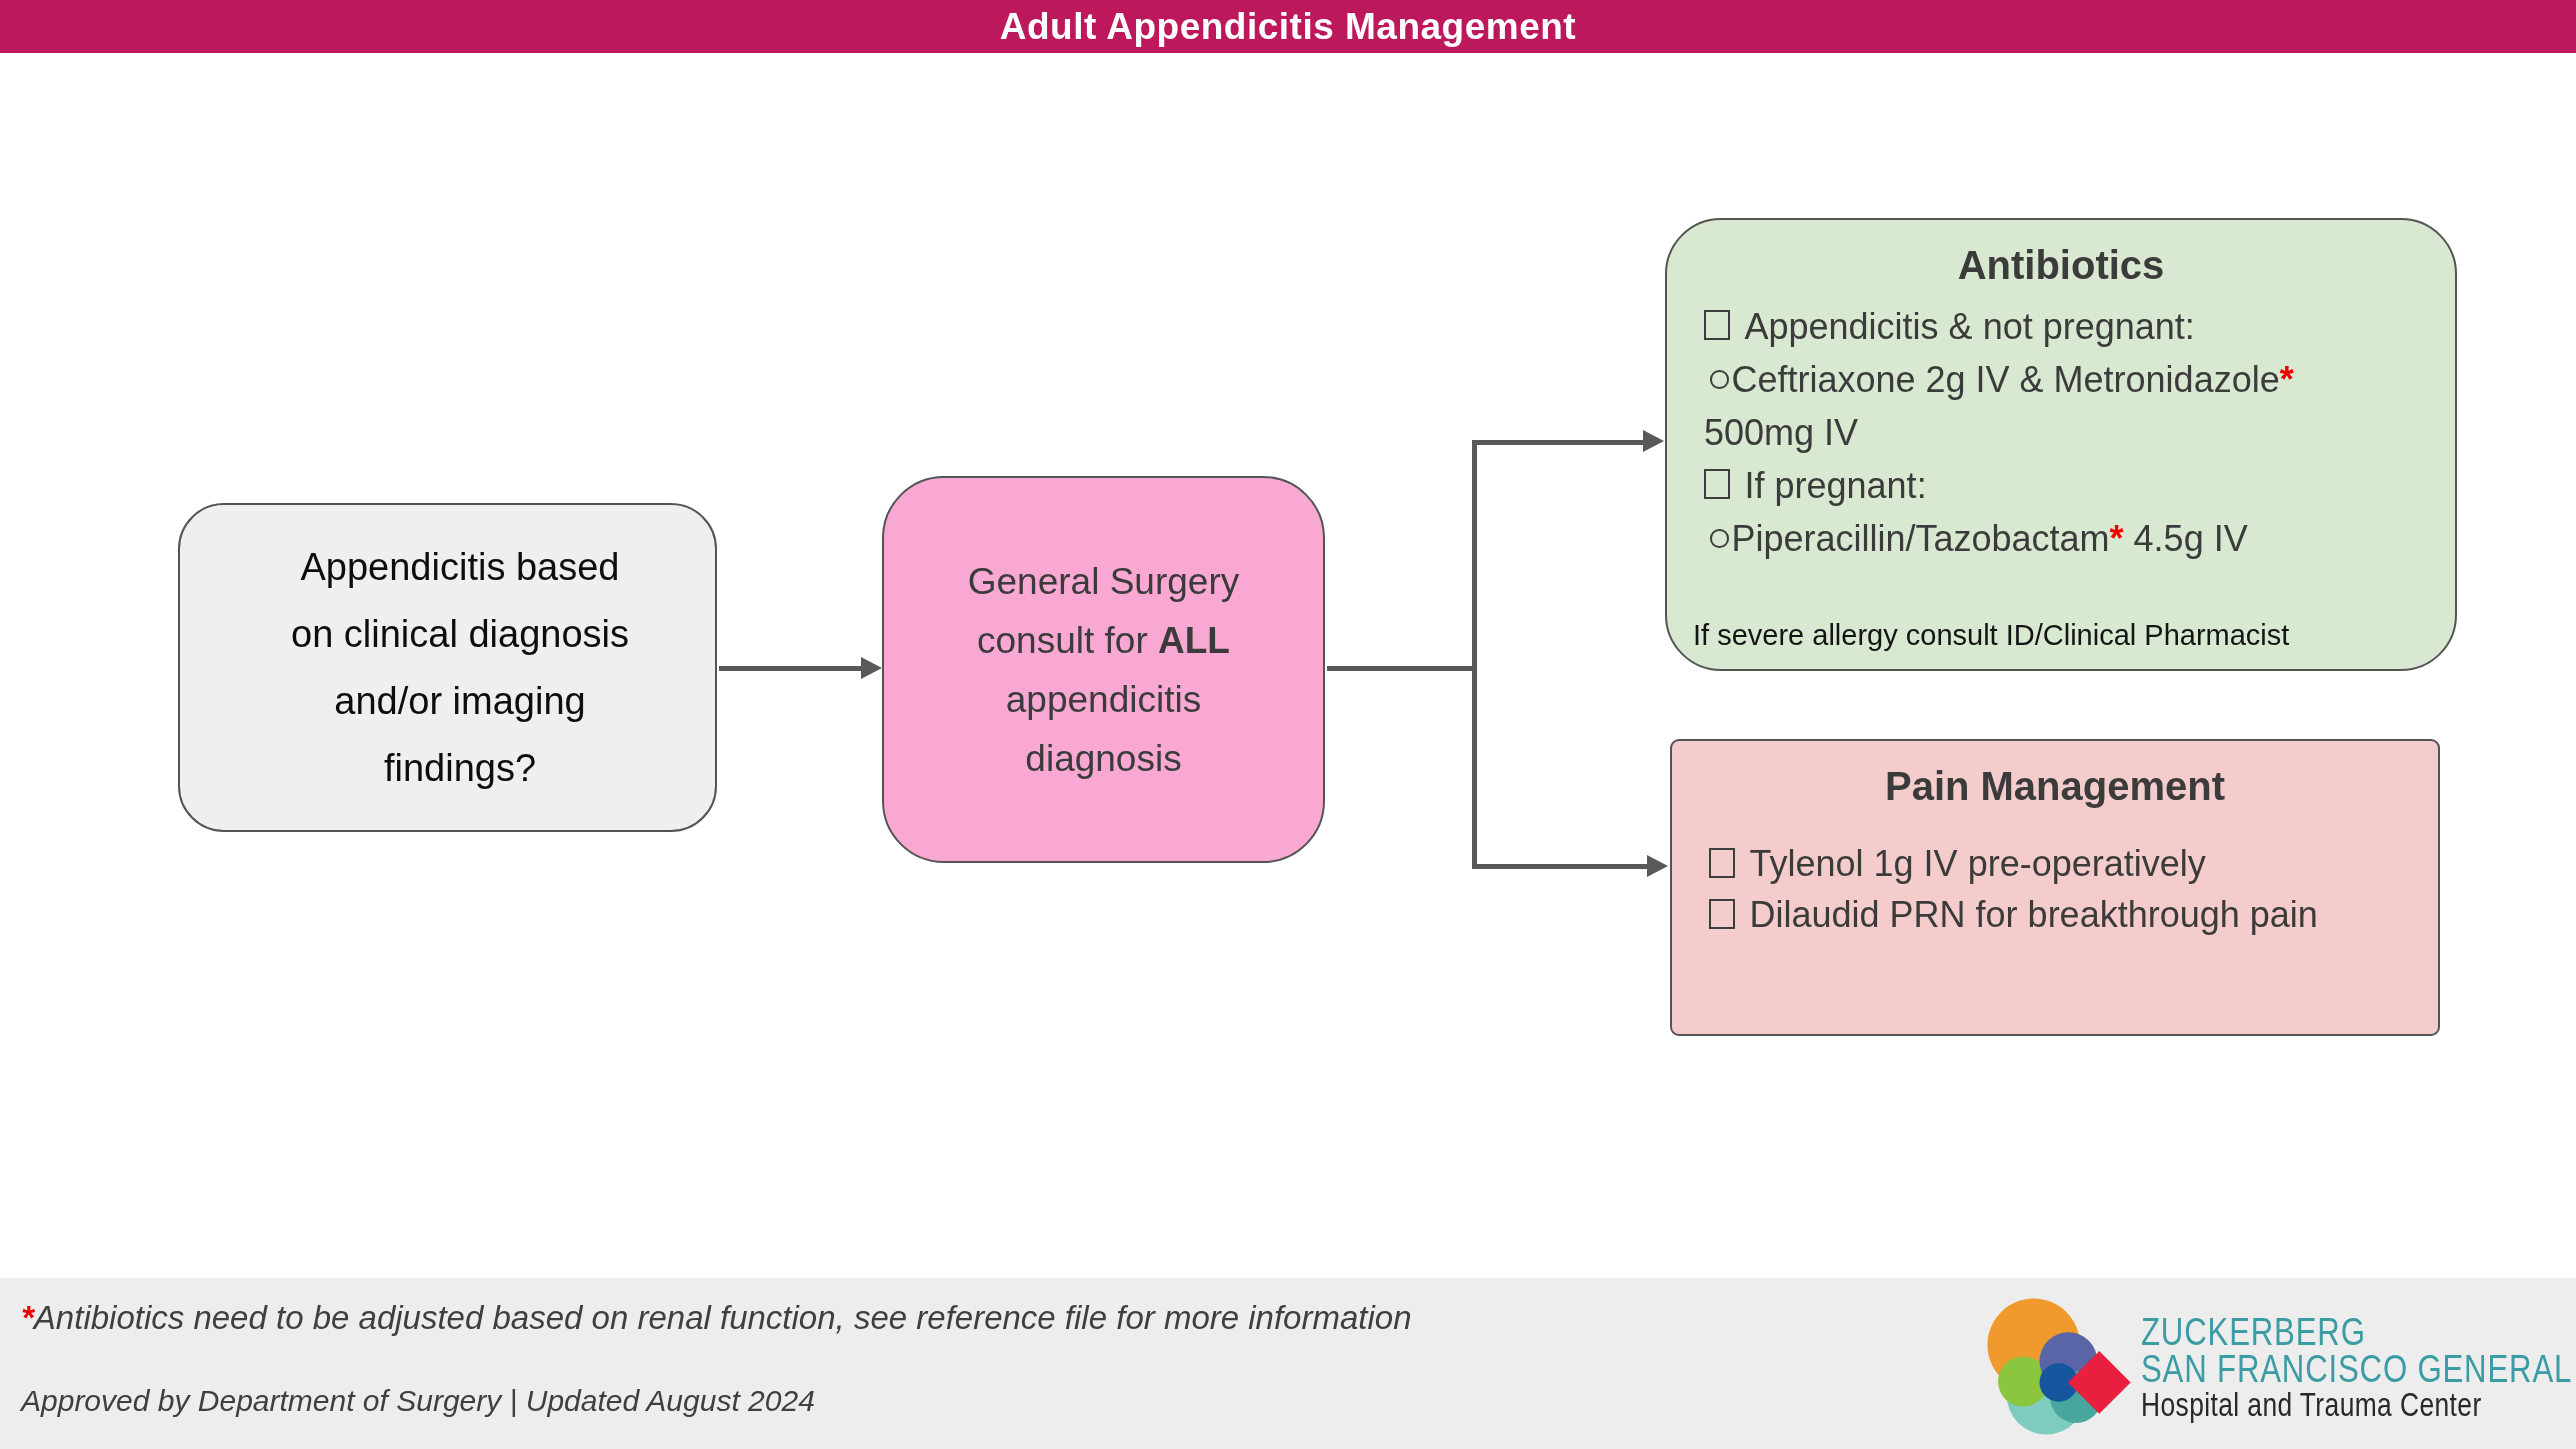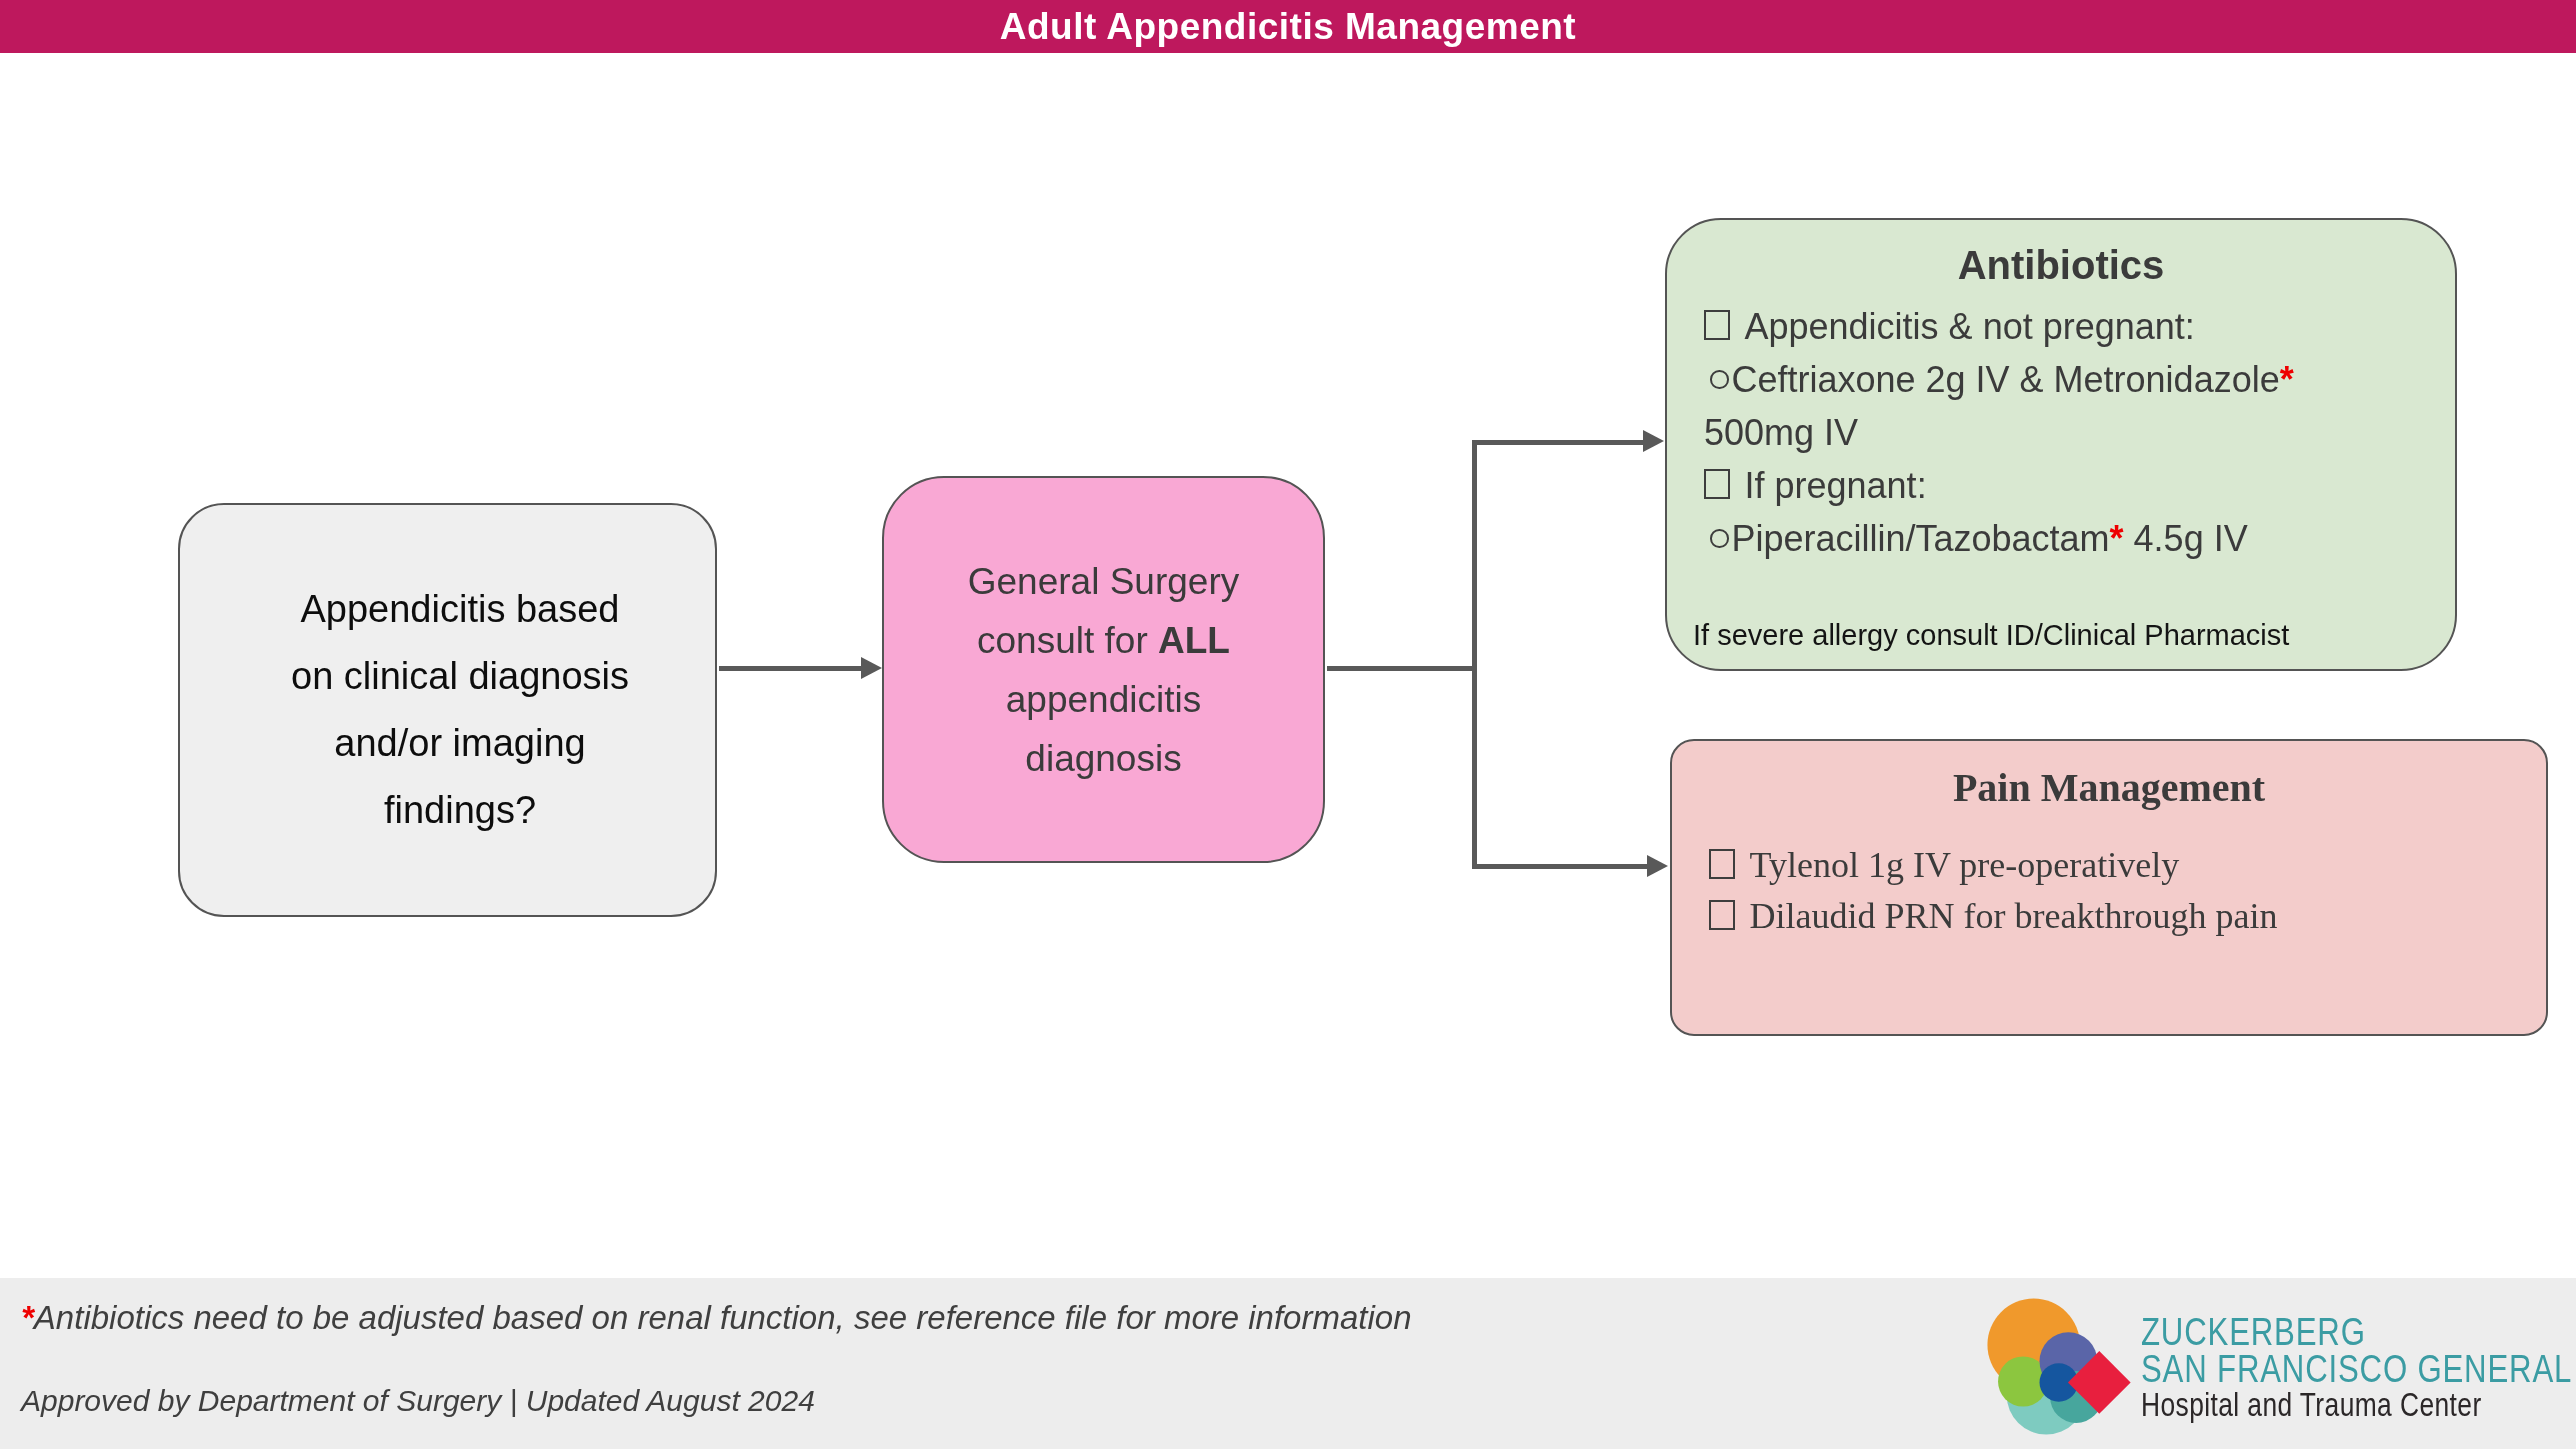--- a/index.html
+++ b/index.html
@@ -6,28 +6,28 @@
   body{font-family:"Liberation Sans",sans-serif;-webkit-font-smoothing:antialiased;}
   #stage{position:relative;width:2576px;height:1449px;background:#ffffff;overflow:hidden;}
 
   
   .banner{position:absolute;left:0;top:0;width:2576px;height:53px;background:#be185d;
           display:flex;align-items:center;justify-content:center;}
   .banner .title{color:#ffffff;font-size:37px;font-weight:bold;letter-spacing:0.5px;}
 
   
   .fbox{position:absolute;box-sizing:border-box;border:2.9px solid #545454;}
-  .box-question{left:178px;top:503px;width:539px;height:414px;border-radius:46px;
+  .box-question{left:178px;top:503px;width:539px;height:329px;border-radius:46px;
                 background:#efefef;display:flex;align-items:center;justify-content:center;text-align:center;padding-left:25px;}
   .box-question .txt{font-size:38px;line-height:67px;color:#0d0d0d;}
   .box-consult{left:882px;top:476px;width:443px;height:387px;border-radius:62px;
                background:#f9a8d4;display:flex;align-items:center;justify-content:center;text-align:center;}
   .box-consult .txt{font-size:37px;line-height:59px;color:#3b3b3b;}
   .box-antibiotics{left:1665px;top:218px;width:792px;height:453px;border-radius:56px;background:#d9e8d1;}
-  .box-pain{left:1670px;top:739px;width:878px;height:297px;border-radius:24px;background:#f3cccb;font-family:Liberation Serif, serif;}
+  .box-pain{left:1670px;top:739px;width:770px;height:297px;border-radius:9px;background:#f3cccb;}
   .box-head{font-size:40px;font-weight:bold;color:#3b3b3b;text-align:center;margin-top:23px;}
   .chk-list{margin-top:11.6px;}
   .chk-row{font-size:36px;color:#3b3b3b;line-height:53px;padding-left:37px;white-space:nowrap;}
   .chk-row.sub{padding-left:43px;}
   .chk-row.cont{}
   .box-pain .chk-row{line-height:51px;}
   .box-pain .chk-list{margin-top:29px;}
   .chk{display:inline-block;width:22px;height:26px;border:2.9px solid #3d3d3d;
        margin-right:14.5px;vertical-align:-1.9px;background:transparent;}
   .crc{display:inline-block;width:14.5px;height:14.5px;border:2.9px solid #3d3d3d;border-radius:50%;

